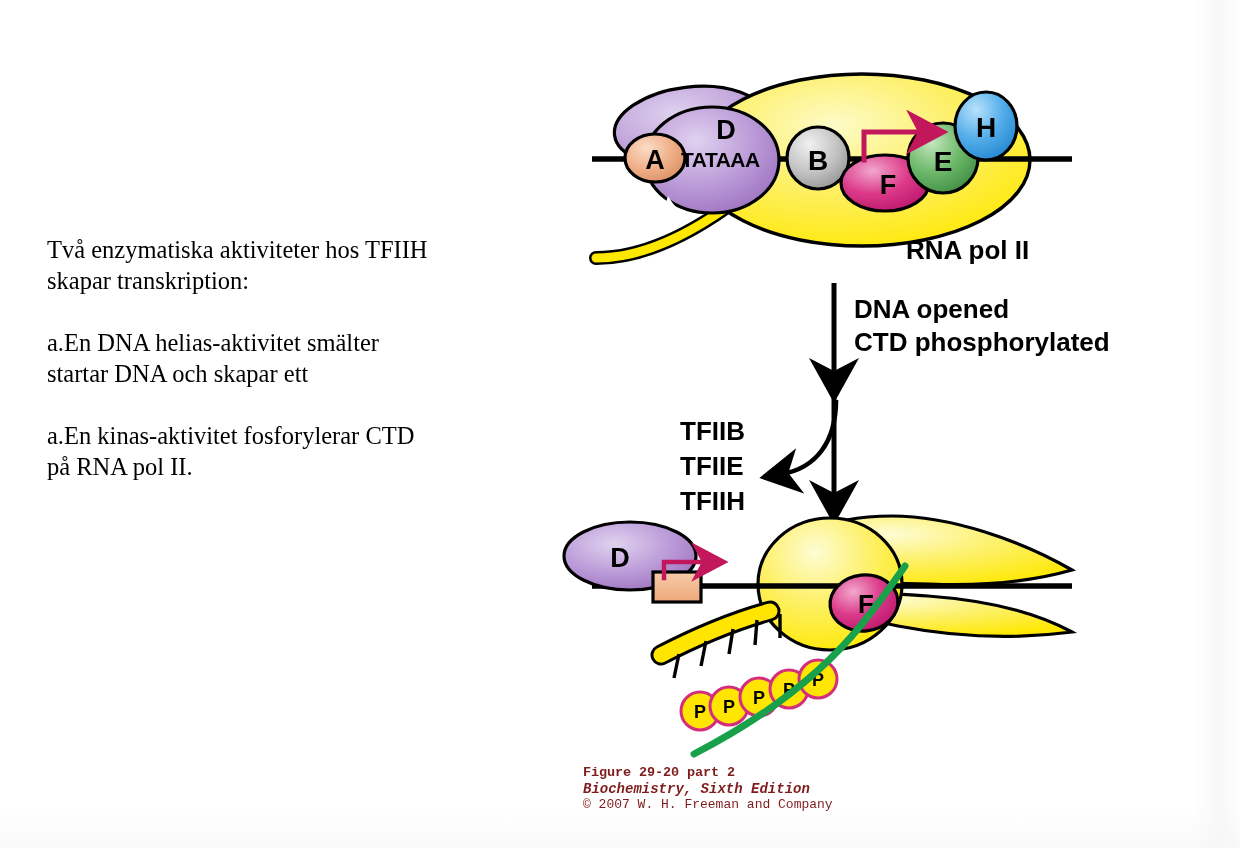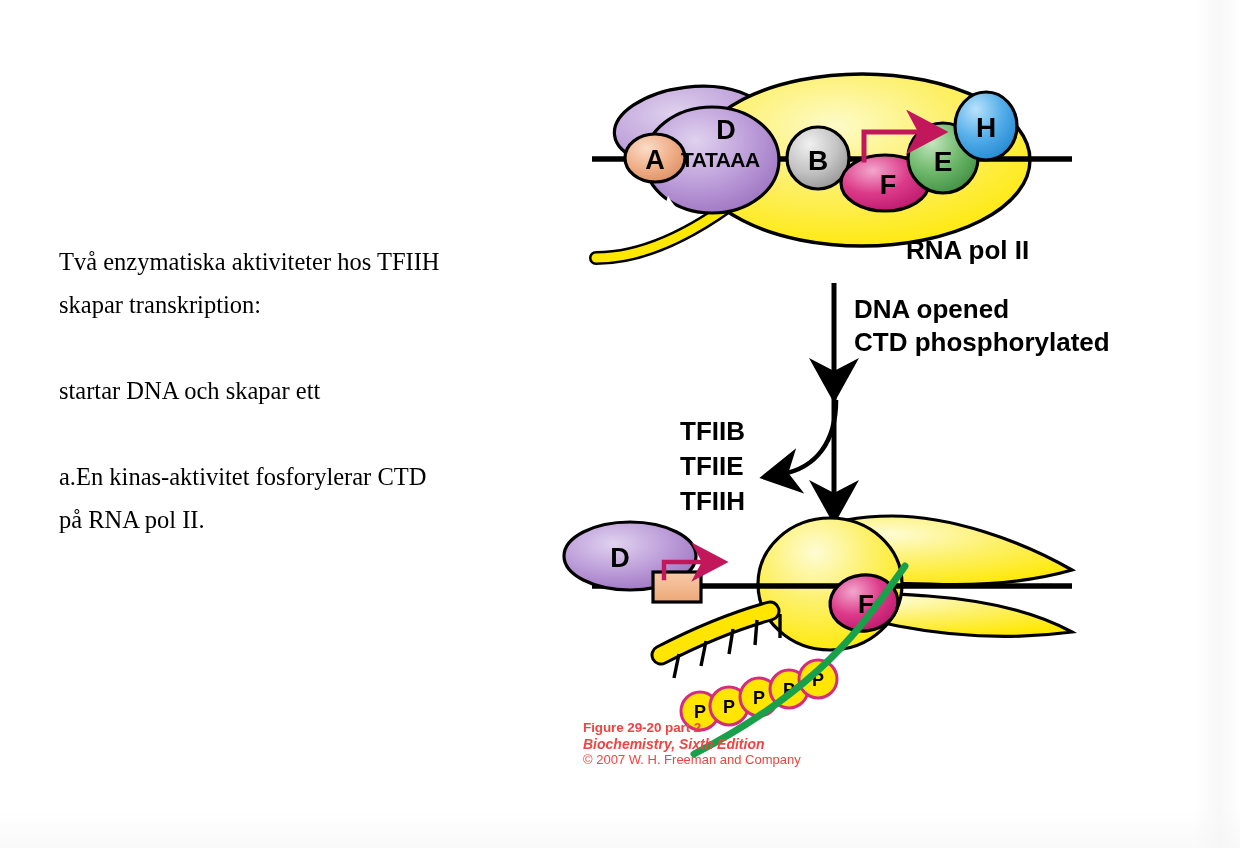--- a/index.html
+++ b/index.html
@@ -35,31 +35,31 @@
   #body-text {
     position: absolute;
     left: 47px;
     top: 234px;
     width: 470px;
     color: #000000;
     font-family: "Liberation Serif", serif;
     font-size: 24.5px;
     line-height: 31px;
   }
-  #body-text p { margin: 12px; }
+  #body-text p { margin: 0; }
   #body-text .gap { height: 31px; }
 
   
   #caption {
     position: absolute;
     left: 583px;
-    top: 719px;
+    top: 764px;
     width: 340px;
-    font-family: Liberation Sans, sans-serif;
-    color: #ef4444;
+    font-family: Liberation Mono, monospace;
+    color: #7f1d1d;
   }
   #caption .cap-line1 {
     font-size: 13.5px;
     font-weight: bold;
     letter-spacing: -0.1px;
     line-height: 17px;
   }
   #caption .cap-line2 {
     font-size: 14px;
     font-weight: bold;
@@ -118,20 +118,21 @@
 </style>
 </head>
 <body>
 
 <div id="slide">
 
   <div id="body-text">
     <p>Två enzymatiska aktiviteter hos TFIIH</p>
     <p>skapar transkription:</p>
     <div class="gap"></div>
+    <p>a.En DNA helias-aktivitet smälter</p>
     <p>startar DNA och skapar ett</p>
     <div class="gap"></div>
     <p>a.En kinas-aktivitet  fosforylerar CTD</p>
     <p>på RNA pol II.</p>
   </div>
 
   <svg id="diagram" width="1240" height="848" viewBox="0 0 1240 848">
 
     <defs>
 

